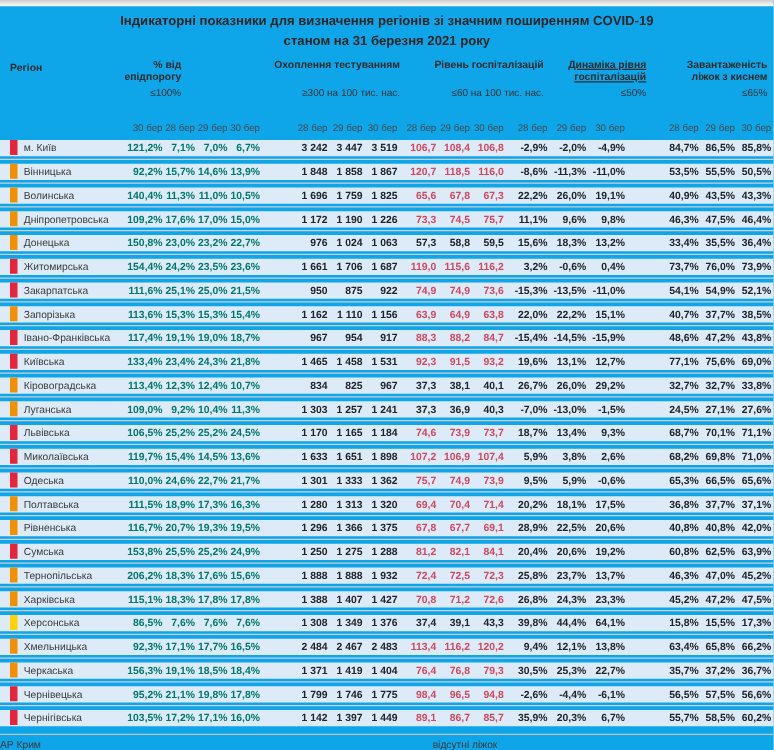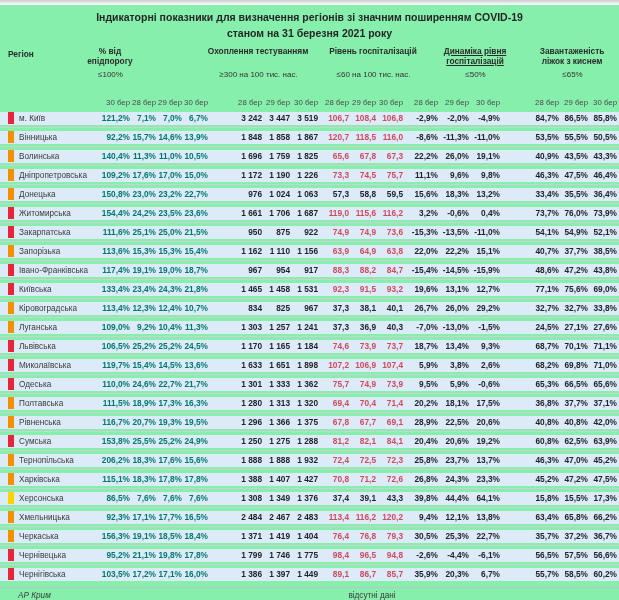--- a/index.html
+++ b/index.html
@@ -1,23 +1,23 @@
 <!DOCTYPE html>
 <html><head>
 <meta charset="utf-8">
 <style>
   html,body{margin:0;padding:0;}
   body{width:619px;height:600px;background:#ffffff;font-family:"Liberation Sans",sans-serif;overflow:hidden;}
-  .page{position:relative;width:619px;height:600px;background:#86efac;}
+  .page{position:relative;width:619px;height:600px;background:#0ea5e9;}
   .top-shadow{height:5px;background:linear-gradient(#cccccc,#ffffff);}
   .title{margin-top:5px;text-align:center;font-size:10.5px;font-weight:bold;color:#262626;line-height:1.5;}
   
   .header{position:relative;height:50px;margin-top:4px;font-size:8.3px;color:#2b2b2b;}
   .hdr-region{position:absolute;left:8px;top:3px;font-weight:bold;}
-  .hg{position:absolute;top:0;text-align:center;}
+  .hg{position:absolute;top:0;text-align:right;}
   .hg .lbl{font-weight:bold;line-height:1.25;}
   .hg .thr{position:absolute;top:24px;left:1px;right:0;font-weight:normal;font-size:8px;color:#333;white-space:nowrap;}
   .hg0{left:75px;width:70px;}
   .hg1{left:126px;width:104px;}
   .hg2{left:196px;width:124px;}
   .hg3{left:311px;width:124px;}
   .hg4{left:433px;width:84px;text-decoration:underline;}
   .hg5{left:530px;width:84px;}
   
   .flexrow{display:flex;align-items:center;}
@@ -40,21 +40,21 @@
   .dates .c-region{visibility:hidden;}
   
   .row{height:13px;background:#dcebf7;margin-bottom:6px;position:relative;font-size:8.3px;font-weight:bold;color:#21242b;}
   .row::after{content:"";position:absolute;left:0;bottom:-3.5px;width:100%;height:1px;background:#cdd0d4;}
   .row:last-child::after{display:none;}
   .val-teal{color:#00786e;}
   .val-red{color:#d0495e;}
   .c-region{font-weight:normal;}
   
   .footer{margin-top:2px;border-top:1px solid #c0c3c7;height:15px;position:relative;font-size:8.2px;color:#3b3b3b;display:flex;align-items:center;}
-  .footer .fr{margin-left:18px;font-style:italic;}
+  .footer .fr{}
   .footer .note{position:absolute;left:135px;right:10px;text-align:center;color:#3b3b3b;}
 </style>
 </head>
 <body>
 
 <div class="page">
   <div class="top-shadow"></div>
 
   <div class="title">
     <div>Індикаторні показники для визначення регіонів зі значним поширенням COVID-19</div>
@@ -864,21 +864,21 @@
   <div class="flexrow row">
     <span class="c-marker marker" style="background: rgb(230, 36, 58);"></span>
     <span class="c-region region">Чернігівська</span>
     <span class="c-pct pct val-teal">103,5%</span>
     <span class="grp g-coef">
       <span class="num val-teal">17,2%</span>
       <span class="num val-teal">17,1%</span>
       <span class="num val-teal">16,0%</span>
     </span>
     <span class="grp g-test">
-      <span class="num">1 386</span>
+      <span class="num">1 142</span>
       <span class="num">1 397</span>
       <span class="num">1 449</span>
     </span>
     <span class="grp g-hosp">
       <span class="num val-red">89,1</span>
       <span class="num val-red">86,7</span>
       <span class="num val-red">85,7</span>
     </span>
     <span class="grp g-dyn">
       <span class="num">35,9%</span>
@@ -888,16 +888,16 @@
     <span class="grp g-beds">
       <span class="num">55,7%</span>
       <span class="num">58,5%</span>
       <span class="num">60,2%</span>
     </span>
   </div>
 </div>
 
   <div class="footer">
     <span class="fr">АР Крим</span>
-    <span class="note">відсутні дані</span>
+    <span class="note">відсутні ліжок</span>
   </div>
 
 </div>
 
 </body></html>

